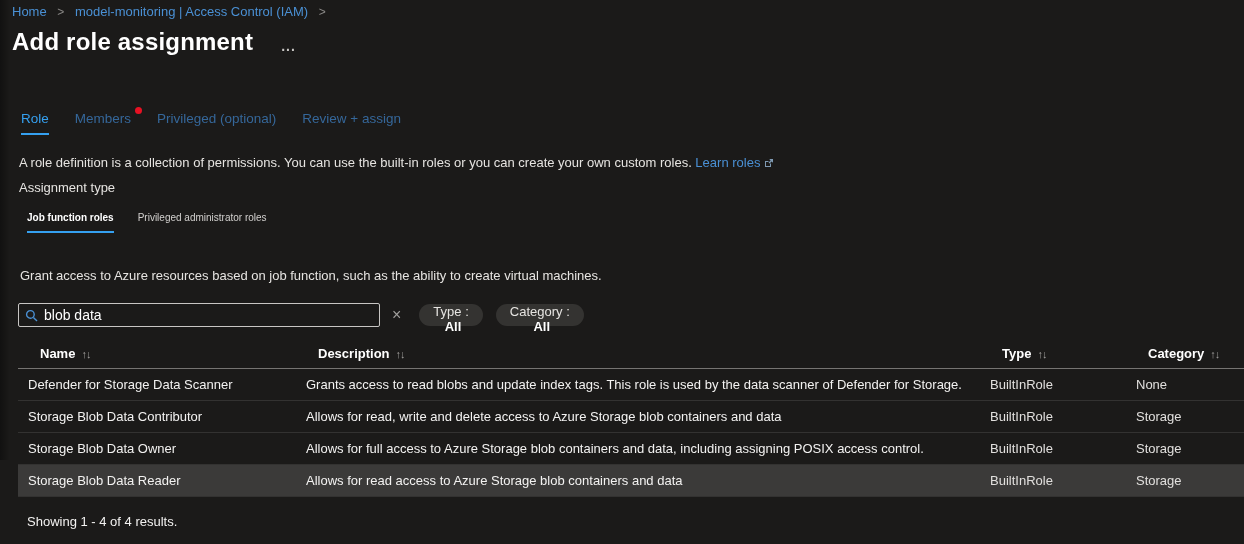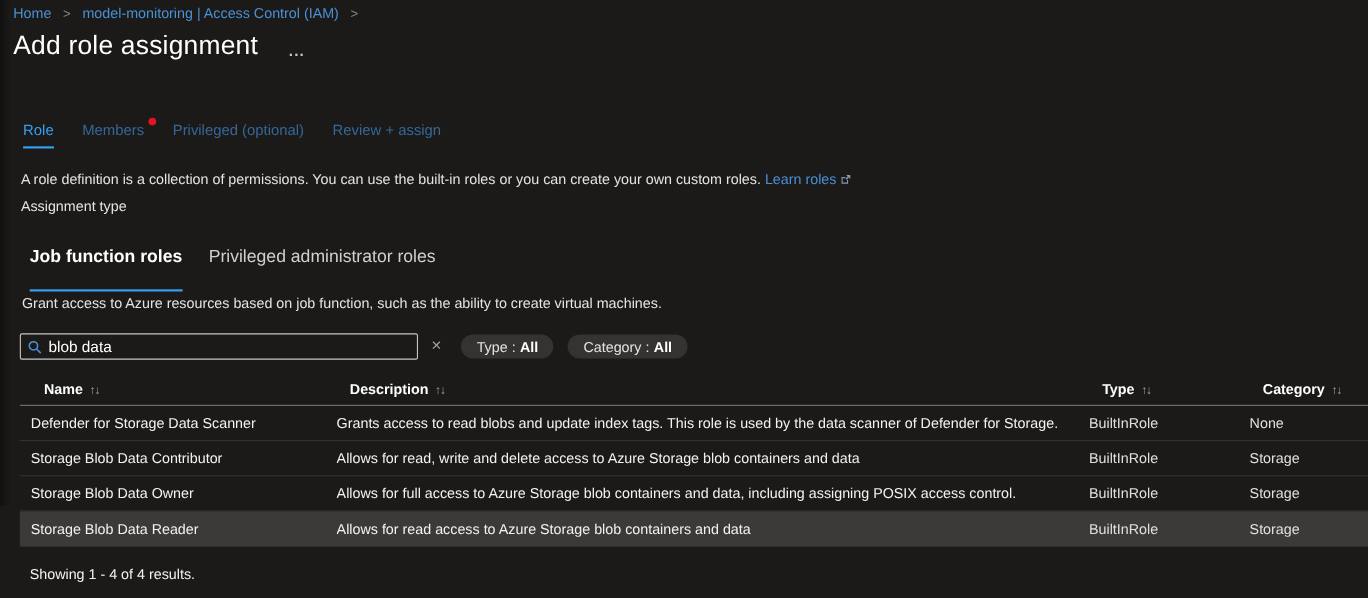--- a/index.html
+++ b/index.html
@@ -17,56 +17,56 @@
     background:linear-gradient(to right, rgba(0,0,0,.35), rgba(0,0,0,0)); pointer-events:none;
   }
 
   
   .breadcrumb { position:absolute; left:12px; top:4px; font-size:13px; }
   .breadcrumb a { color:var(--link); text-decoration:none; cursor:pointer; }
   .breadcrumb .sep { color:#8a8886; margin:0 7px; font-size:12px; }
 
   
   .title-row { position:absolute; left:12px; top:28px; display:flex; align-items:center; }
-  h1 { font-size:24px; font-weight:400; color:var(--text); letter-spacing:.2px; }
+  h1 { font-size:24px; font-weight:700; color:var(--text); letter-spacing:.2px; }
   .more { background:none; border:none; color:#c8c6c4; font-size:14px; font-weight:700;
           margin-left:28px; margin-top:8px; cursor:pointer; letter-spacing:1px; }
 
   
   .tabs { position:absolute; left:21px; top:111px; display:flex; gap:26px; }
   .tab { position:relative; color:var(--tab-inactive); padding-bottom:9px; cursor:pointer; font-size:13.5px; }
   .tab.active { color:var(--accent); }
   .tab.active::after { content:""; position:absolute; left:0; right:0; bottom:0; height:2px; background:var(--accent); }
   .tab .dot { position:absolute; top:-4px; right:-11px; width:7px; height:7px; border-radius:50%; background:var(--badge); }
 
   
   .intro { position:absolute; left:19px; top:155px; color:var(--text-soft); }
   .intro a.learn { color:var(--link); text-decoration:none; cursor:pointer; }
   .ext-icon { margin-left:4px; color:#7f9ab3; vertical-align:-1px; }
   .assignment-type { position:absolute; left:19px; top:180px; color:var(--text-soft); }
 
   
   .pivot { position:absolute; left:27px; top:212px; display:flex; gap:24px; }
-  .pivot-tab { position:relative; color:var(--text-dim); padding-bottom:22px; cursor:pointer; font-size:16px;margin-top:13px; }
+  .pivot-tab { position:relative; color:var(--text-dim); padding-bottom:10px; cursor:pointer; font-size:10px; }
   .pivot-tab.active { color:var(--text); font-weight:700; }
   .pivot-tab.active::after { content:""; position:absolute; left:0; right:0; bottom:0; height:2px; background:var(--accent); }
 
   .grant-text { position:absolute; left:20px; top:254px; color:var(--text-soft);margin-top:14px; }
 
   
   .filter-row { position:absolute; left:18px; top:303px; display:flex; align-items:center; }
   .searchbox { display:flex; align-items:center; width:362px; height:24px;
                border:1px solid var(--input-border); border-radius:2px; background:transparent; padding:0 6px; }
   .searchbox .search-icon { color:var(--link); flex:0 0 auto; margin-right:6px; }
   .searchbox input { background:transparent; border:none; outline:none; color:var(--text);
                      font-family:inherit; font-size:14px; width:100%; }
   .clear { background:none; border:none; color:var(--icon-gray); font-size:16px; line-height:1;
            margin-left:8px; cursor:pointer; padding:2px 4px; }
   .pill { height:22px; border-radius:11px; background:var(--pill-bg); color:var(--text-soft);
-          display:flex; align-items:center; padding:0 14px; margin-left:14px; cursor:pointer; }
+          display:flex; align-items:center; padding:0 14px; margin-left:14px; cursor:pointer;flex-direction:column; }
   .pill b { color:var(--text); margin-left:4px; }
   .pill + .pill { margin-left:13px; }
 
   
   .table { position:absolute; left:18px; top:339px; width:1226px; }
   .cell { overflow:hidden; white-space:nowrap; text-overflow:ellipsis; }
   .c-name { width:288px; padding-left:10px; flex:0 0 auto; }
   .c-desc { width:684px; flex:0 0 auto; }
   .c-type { width:146px; flex:0 0 auto; }
   .c-cat  { flex:1 1 auto; }

